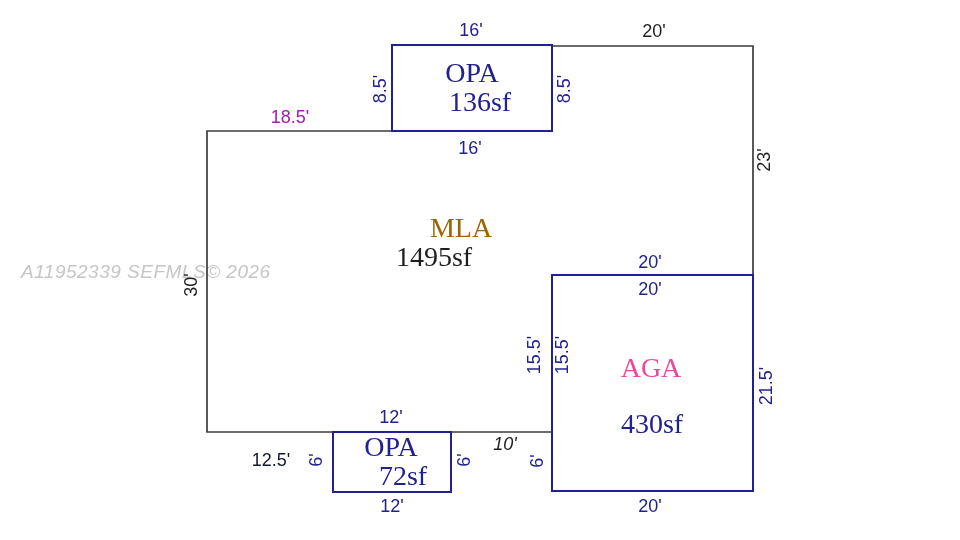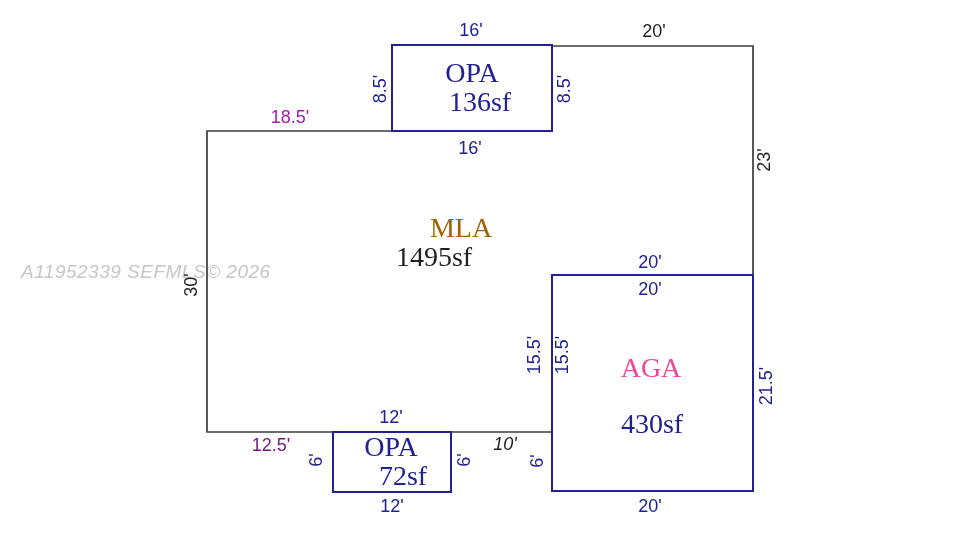--- a/index.html
+++ b/index.html
@@ -66,21 +66,21 @@
       <div class="lbl lg" style="left: 434px; top: 257px; color: rgb(31, 31, 31);">1495sf</div>
       <div class="lbl rot" style="left: 191px; top: 285px; color: rgb(31, 31, 31);">30'</div>
       <div class="lbl" style="left: 650px; top: 262px; color: rgb(33, 33, 143);">20'</div>
       <div class="lbl" style="left: 650px; top: 289px; color: rgb(33, 33, 143);">20'</div>
       <div class="lbl rot" style="left: 534px; top: 355px; color: rgb(33, 33, 143);">15.5'</div>
       <div class="lbl rot" style="left: 562px; top: 355px; color: rgb(33, 33, 143);">15.5'</div>
       <div class="lbl lg" style="left: 651px; top: 368px; color: #ec4899;">AGA</div>
       <div class="lbl rot" style="left: 766px; top: 386px; color: rgb(33, 33, 143);">21.5'</div>
       <div class="lbl lg" style="left: 652px; top: 396px; color: rgb(33, 33, 143); margin-top: 28px;">430sf</div>
       <div class="lbl" style="left: 391px; top: 417px; color: rgb(33, 33, 143);">12'</div>
-      <div class="lbl" style="left: 271px; top: 445px; color: #701a75;">12.5'</div>
+      <div class="lbl" style="left: 271px; top: 460px; color: #0f172a;">12.5'</div>
       <div class="lbl" style="left: 505px; top: 444px; color: rgb(31, 31, 31); font-style: italic;">10'</div>
       <div class="lbl lg" style="left: 391px; top: 447px; color: rgb(33, 33, 143);">OPA</div>
       <div class="lbl rot" style="left: 316px; top: 460px; color: rgb(33, 33, 143);">6'</div>
       <div class="lbl rot" style="left: 464px; top: 460px; color: rgb(33, 33, 143);">6'</div>
       <div class="lbl rot" style="left: 537px; top: 461px; color: rgb(33, 33, 143);">6'</div>
       <div class="lbl lg" style="left: 403px; top: 476px; color: rgb(33, 33, 143);">72sf</div>
       <div class="lbl" style="left: 392px; top: 506px; color: rgb(33, 33, 143);">12'</div>
       <div class="lbl" style="left: 650px; top: 506px; color: rgb(33, 33, 143);">20'</div>
     </div>
 </div>

